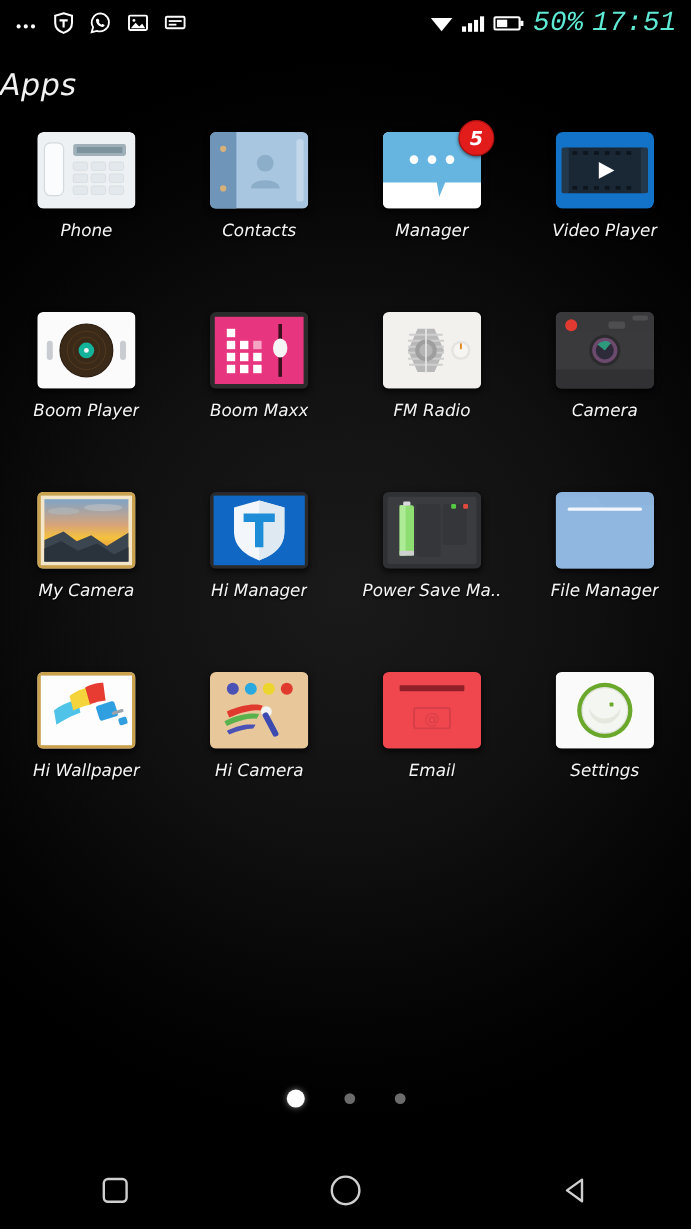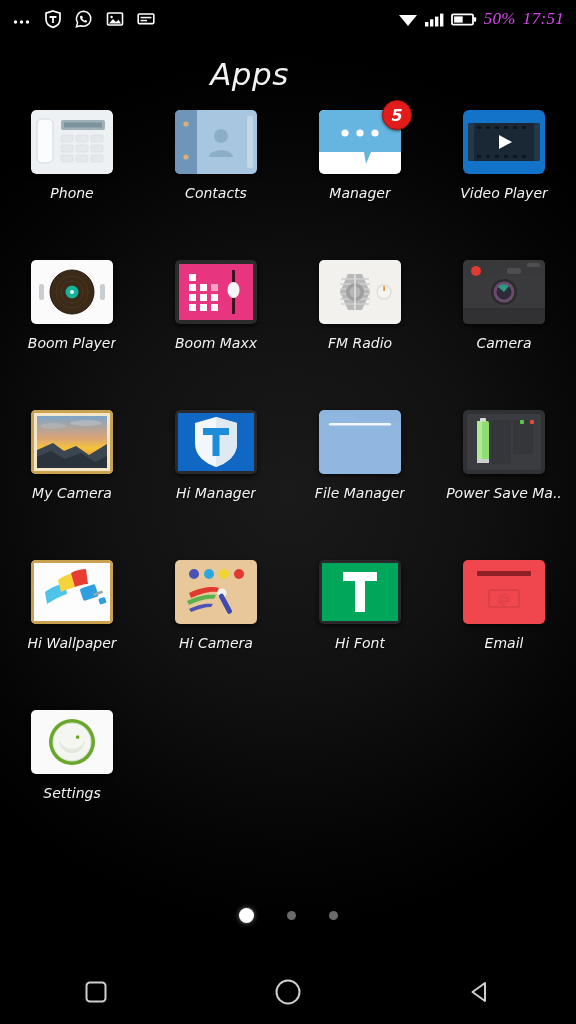--- a/index.html
+++ b/index.html
@@ -20,31 +20,31 @@
   #statusbar {
     position: absolute; top: 0; left: 0; width: 576px; height: 38px;
     display: flex; align-items: center;
     padding: 0 12px;
     background: #000;
   }
   .sb-left { display: flex; align-items: center; gap: 11px; }
   .sb-right { margin-left: auto; display: flex; align-items: center; gap: 7px; }
   .sb-ico { width: 20px; height: 20px; display: block; }
   .sb-text {
-    color: #d946ef; font-size: 17px; font-style: italic;
-    font-family: Liberation Serif, serif; letter-spacing: .3px;
+    color: #5eead4; font-size: 23px; font-style: italic;
+    font-family: Liberation Mono, monospace; letter-spacing: .3px;
     white-space: nowrap;
   }
 
   
   #apps-title {
     position: absolute; top: 56px; left: 0; width: 499px;
-    text-align: center;
+    text-align: left;
     color: #f2f2f2;
-    font-size: 31px;
+    font-size: 25px;
     font-family: "DejaVu Sans", sans-serif;
     font-style: italic;
     letter-spacing: .5px;
     text-shadow: 0 1px 3px rgba(0,0,0,.9);
   }
 
   
   #grid {
     position: absolute; top: 104px; left: 0;
     width: 576px;
@@ -398,53 +398,53 @@
           </svg>
         </div>
       </div>
       <div class="label">Hi Manager</div>
     </div>
 
     <div class="cell">
       <div class="icon-wrap">
         <div class="icon">
           <svg viewBox="0 0 82 64" width="82" height="64">
-            <rect width="82" height="64" rx="4" fill="#8cb4dd"></rect>
-            <path d="M0 4 H34 L40 11 H82 V64 H0 Z" fill="#8fb7e0"></path>
-            <rect x="10" y="13" width="62" height="2.6" rx="1.3" fill="#f2f6fa"></rect>
-          </svg>
-        </div>
-      </div>
-      <div class="label">File Manager</div>
-    </div>
-
-    <div class="cell">
-      <div class="icon-wrap">
-        <div class="icon">
-          <svg viewBox="0 0 82 64" width="82" height="64">
             <rect width="82" height="64" rx="4" fill="#2f3134"></rect>
             <rect x="4" y="4" width="74" height="56" rx="2" fill="#3a3c3f"></rect>
             <rect x="28" y="10" width="20" height="44" rx="2" fill="#343639"></rect>
             <rect x="50" y="10" width="20" height="34" rx="2" fill="#343639"></rect>
             <rect x="14" y="11" width="12" height="42" rx="2" fill="#8ede72"></rect>
             <rect x="14" y="11" width="5" height="42" fill="#aeeb96"></rect>
             <rect x="17" y="8" width="6" height="3.5" rx="1" fill="#d9d9d9"></rect>
             <rect x="14" y="49" width="12" height="4" fill="#cfcfcf"></rect>
             <rect x="57" y="10" width="4" height="4" rx="1" fill="#56c945"></rect>
             <rect x="67" y="10" width="4" height="4" rx="1" fill="#e04b3e"></rect>
           </svg>
         </div>
       </div>
       <div class="label">Power Save Ma..</div>
     </div>
 
     <div class="cell">
       <div class="icon-wrap">
         <div class="icon">
           <svg viewBox="0 0 82 64" width="82" height="64">
+            <rect width="82" height="64" rx="4" fill="#8cb4dd"></rect>
+            <path d="M0 4 H34 L40 11 H82 V64 H0 Z" fill="#8fb7e0"></path>
+            <rect x="10" y="13" width="62" height="2.6" rx="1.3" fill="#f2f6fa"></rect>
+          </svg>
+        </div>
+      </div>
+      <div class="label">File Manager</div>
+    </div>
+
+    <div class="cell">
+      <div class="icon-wrap">
+        <div class="icon">
+          <svg viewBox="0 0 82 64" width="82" height="64">
             <rect width="82" height="64" rx="3" fill="#fdfdfd"></rect>
             <rect x="1.5" y="1.5" width="79" height="61" fill="none" stroke="#c9a14f" stroke-width="3"></rect>
             <path d="M14 32 C22 26 30 24 34 23 L36 34 C30 36 22 40 16 44 Z" fill="#4fc3e8"></path>
             <path d="M27 20 C32 16 38 14 42 13 L45 27 C40 28 34 30 30 32 Z" fill="#f5d43b"></path>
             <path d="M40 13 C45 10 51 9 55 9 L57 24 C52 24 47 26 44 27 Z" fill="#e63c31"></path>
             <rect x="50" y="26" width="16" height="13" rx="2" fill="#2f9fe0" transform="rotate(-18 58 32)"></rect>
             <rect x="62" y="32" width="10" height="2.6" rx="1.2" fill="#9aa4ac" transform="rotate(-18 67 33)"></rect>
             <rect x="68" y="38" width="7" height="6" rx="1.5" fill="#2f9fe0" transform="rotate(-18 71 41)"></rect>
           </svg>
         </div>
@@ -465,33 +465,20 @@
             <path d="M12 41 C24 35 34 34 41 35 L39 39 C32 38 23 41 14 45 Z" fill="#5ab24d"></path>
             <path d="M14 49 C24 44 32 43 38 44 L36 47 C30 47 23 49 16 52 Z" fill="#4a52b5"></path>
             <circle cx="47" cy="33" r="4.5" fill="#f4f4f4"></circle>
             <rect x="48" y="33" width="5" height="22" rx="2.2" fill="#3d4bb0" transform="rotate(-28 50 44)"></rect>
           </svg>
         </div>
       </div>
       <div class="label">Hi Camera</div>
     </div>
 
-    <div class="cell">
-      <div class="icon-wrap">
-        <div class="icon">
-          <svg viewBox="0 0 82 64" width="82" height="64">
-            <rect width="82" height="64" rx="4" fill="#2a2a2c"></rect>
-            <rect x="3" y="3" width="76" height="58" fill="#00a65a"></rect>
-            <rect x="24" y="12" width="34" height="9" fill="#ffffff"></rect>
-            <rect x="36" y="12" width="10" height="40" fill="#ffffff"></rect>
-          </svg>
-        </div>
-      </div>
-      <div class="label">Hi Font</div>
-    </div>
 
     <div class="cell">
       <div class="icon-wrap">
         <div class="icon">
           <svg viewBox="0 0 82 64" width="82" height="64">
             <rect width="82" height="64" rx="3" fill="#f0474f"></rect>
             <rect x="14" y="11" width="54" height="5" rx="1" fill="#8f2028"></rect>
             <rect x="26" y="30" width="30" height="17" rx="2" fill="none" stroke="#d63f48" stroke-width="1.6"></rect>
             <text x="41" y="43" font-family="DejaVu Sans, sans-serif" font-size="13" fill="#d63f48" text-anchor="middle">@</text>
           </svg>

